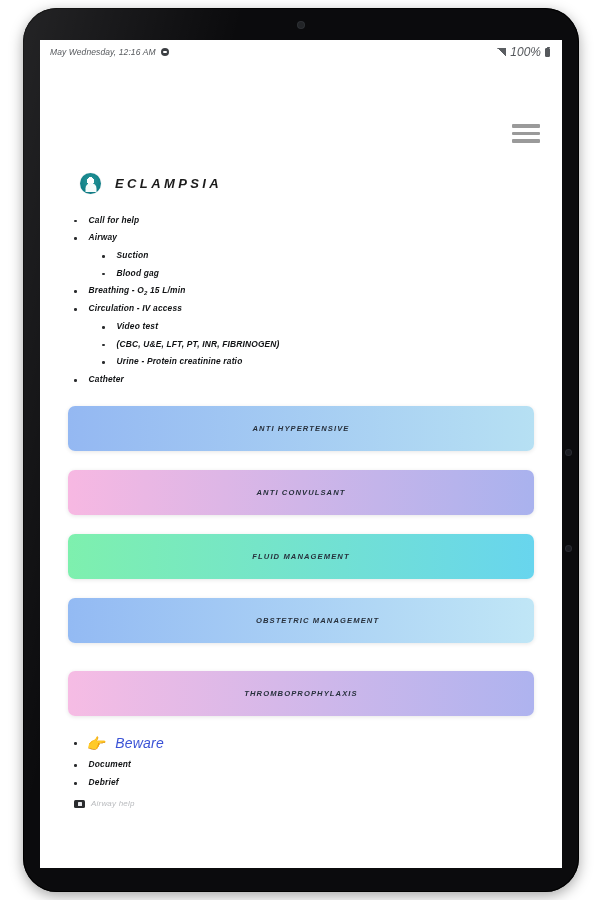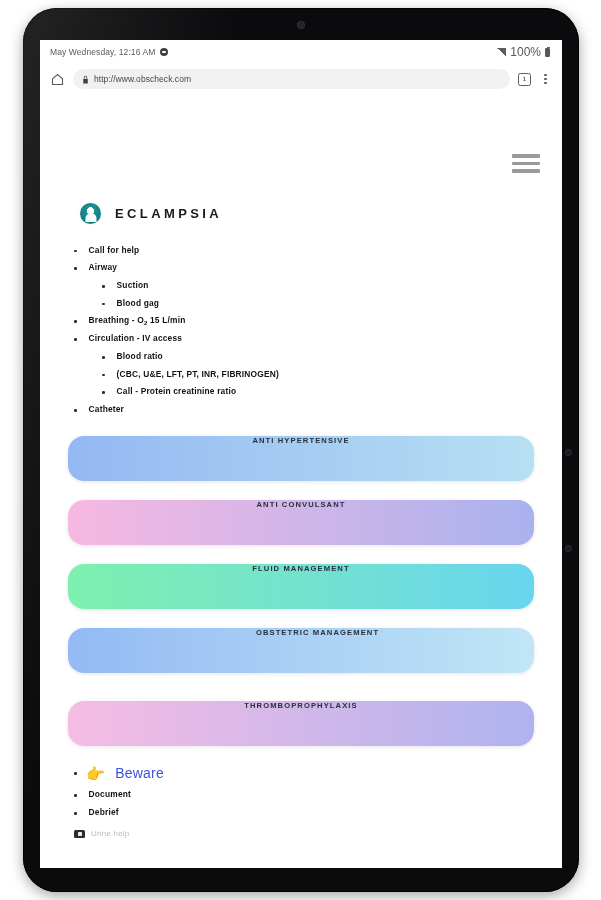--- a/index.html
+++ b/index.html
@@ -8,20 +8,21 @@
     background:#ffffff;
     font-family:"Liberation Sans", sans-serif;
     overflow:hidden;
   }
 
   
   .stage{
     position:relative;
     width:480px; height:900px;
     background:#ffffff;
+    font-style:italic;
   }
   .tablet{
     position:absolute;
     left:23px; top:8px;
     width:556px; height:884px;
     background:#0b0b0d;
     border-radius:34px;
     box-shadow:0 4px 14px rgba(0,0,0,.35), 0 0 0 1px #000 inset;
   }
   .tablet-gloss{
@@ -173,22 +174,22 @@
   .bullet{
     width:2.6px; height:2.6px; border-radius:50%;
     background:#2a2c2e; flex:none; margin-top:4px;
   }
   .li sub{ font-size:6px; vertical-align:baseline; position:relative; top:2px; }
 
   
   .actions{ margin-top:22px; padding:0 6px; }
   .action-btn{
     height:45px;
-    border-radius:16px;
-    display:flex; align-items:flex-start; justify-content:center;
+    border-radius:7px;
+    display:flex; align-items:center; justify-content:center;
     margin-bottom:19px;
     cursor:pointer;
     box-shadow:0 1px 4px rgba(0,0,0,.10);
   }
   .action-btn span{
     font-size:7.6px; font-weight:bold;
     letter-spacing:1.1px; color:#27303c;
   }
 
   
@@ -235,39 +236,20 @@
           <span class="status-time">May Wednesday, 12:16 AM</span>
           <span class="status-dot-icon"></span>
         </div>
         <div class="status-right">
           <span class="signal"></span>
           <span class="battery-pct">100%</span>
           <span class="battery"></span>
         </div>
       </div>
 
-      <div class="browser-bar">
-        <svg class="home-icon" viewBox="0 0 24 24" fill="none" stroke="currentColor" stroke-width="1.8">
-          <path d="M4 11 L12 4 L20 11 V20 H4 Z"></path>
-        </svg>
-        <div class="omnibox">
-          <svg class="lock-icon" viewBox="0 0 12 16" fill="currentColor">
-            <path d="M3 7V4.5a3 3 0 0 1 6 0V7h1v8H2V7z M4.3 7h3.4V4.5a1.7 1.7 0 0 0-3.4 0z"></path>
-          </svg>
-          <span class="url-text">http://www.obscheck.com</span>
-        </div>
-        <div class="tab-count">
-          <span>1</span>
-        </div>
-        <div class="kebab">
-          <i></i>
-          <i></i>
-          <i></i>
-        </div>
-      </div>
 
       <div class="page">
         <div class="page-inner">
 
           <div class="hamburger-row">
             <div class="hamburger">
               <i></i>
               <i></i>
               <i></i>
             </div>
@@ -298,29 +280,29 @@
               <div class="li">
                 <span class="bullet"></span>
                 <span>Breathing - O<sub>2</sub> 15 L/min</span>
               </div>
               <div class="li">
                 <span class="bullet"></span>
                 <span>Circulation - IV access</span>
               </div>
               <div class="li sub">
                 <span class="bullet"></span>
-                <span>Blood ratio</span>
+                <span>Video test</span>
               </div>
               <div class="li sub">
                 <span class="bullet"></span>
                 <span>(CBC, U&amp;E, LFT, PT, INR, FIBRINOGEN)</span>
               </div>
               <div class="li sub">
                 <span class="bullet"></span>
-                <span>Call - Protein creatinine ratio</span>
+                <span>Urine - Protein creatinine ratio</span>
               </div>
               <div class="li">
                 <span class="bullet"></span>
                 <span>Catheter</span>
               </div>
             </div>
 
           <div class="actions" id="actions">
               <div class="action-btn" style="background: linear-gradient(90deg, rgb(148, 184, 242) 0%, rgb(182, 224, 243) 100%);">
                 <span>ANTI HYPERTENSIVE</span>
@@ -351,21 +333,21 @@
                 <span>Document</span>
               </div>
               <div class="li">
                 <span class="bullet"></span>
                 <span>Debrief</span>
               </div>
             </div>
 
           <div class="video-help">
             <span class="video-icon"></span>
-            <span class="video-help-text">Urine help</span>
+            <span class="video-help-text">Airway help</span>
           </div>
 
         </div>
       </div>
 
     </div>
   </div>
 </div>
 
 </body></html>

